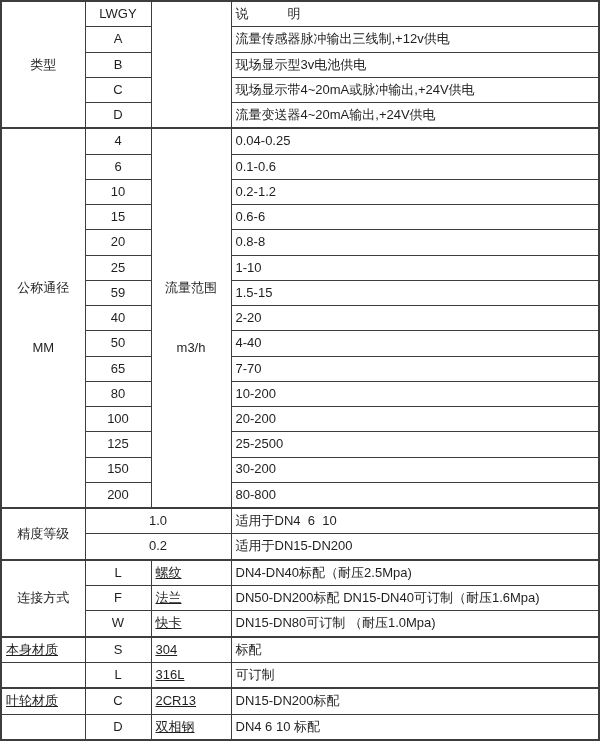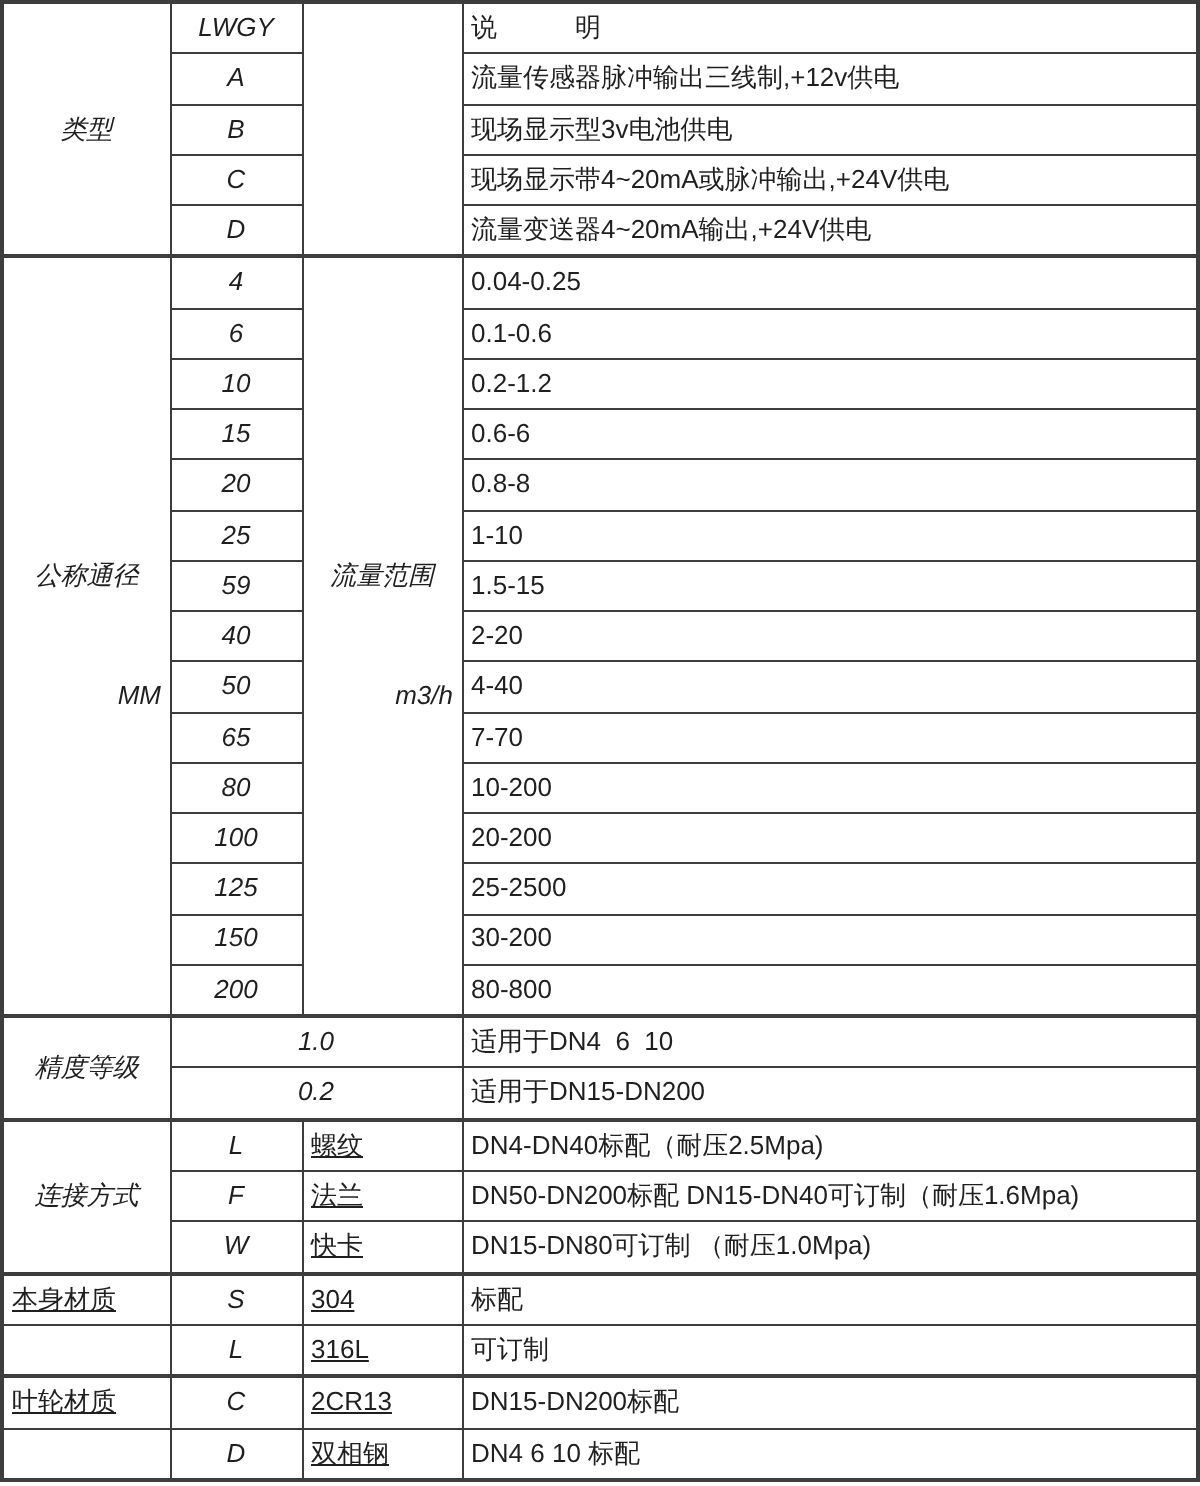--- a/index.html
+++ b/index.html
@@ -23,25 +23,25 @@
   }
   table.spec td {
     border: 1px solid #3d3d3d;
     padding: 2px 4px;
     vertical-align: middle;
     white-space: pre;
     overflow: hidden;
     line-height: 1.25;
   }
   tr.sec td { border-top-width: 2px; }
-  td.c { text-align: center; font-style: italic; }
+  td.c { text-align: center; }
   td.l { text-align: left; padding-left: 5px; text-decoration: underline; }
   td.desc { text-align: left; padding-left: 5px; }
   td.twoline div { text-align: center; }
-  td.twoline div + div { margin-top: 12px; text-align: right; }
+  td.twoline div + div { margin-top: 12px; }
 </style>
 </head>
 <body>
 
 <table class="spec">
   <colgroup>
     <col style="width:84px">
     <col style="width:66px">
     <col style="width:80px">
     <col style="width:368px">

